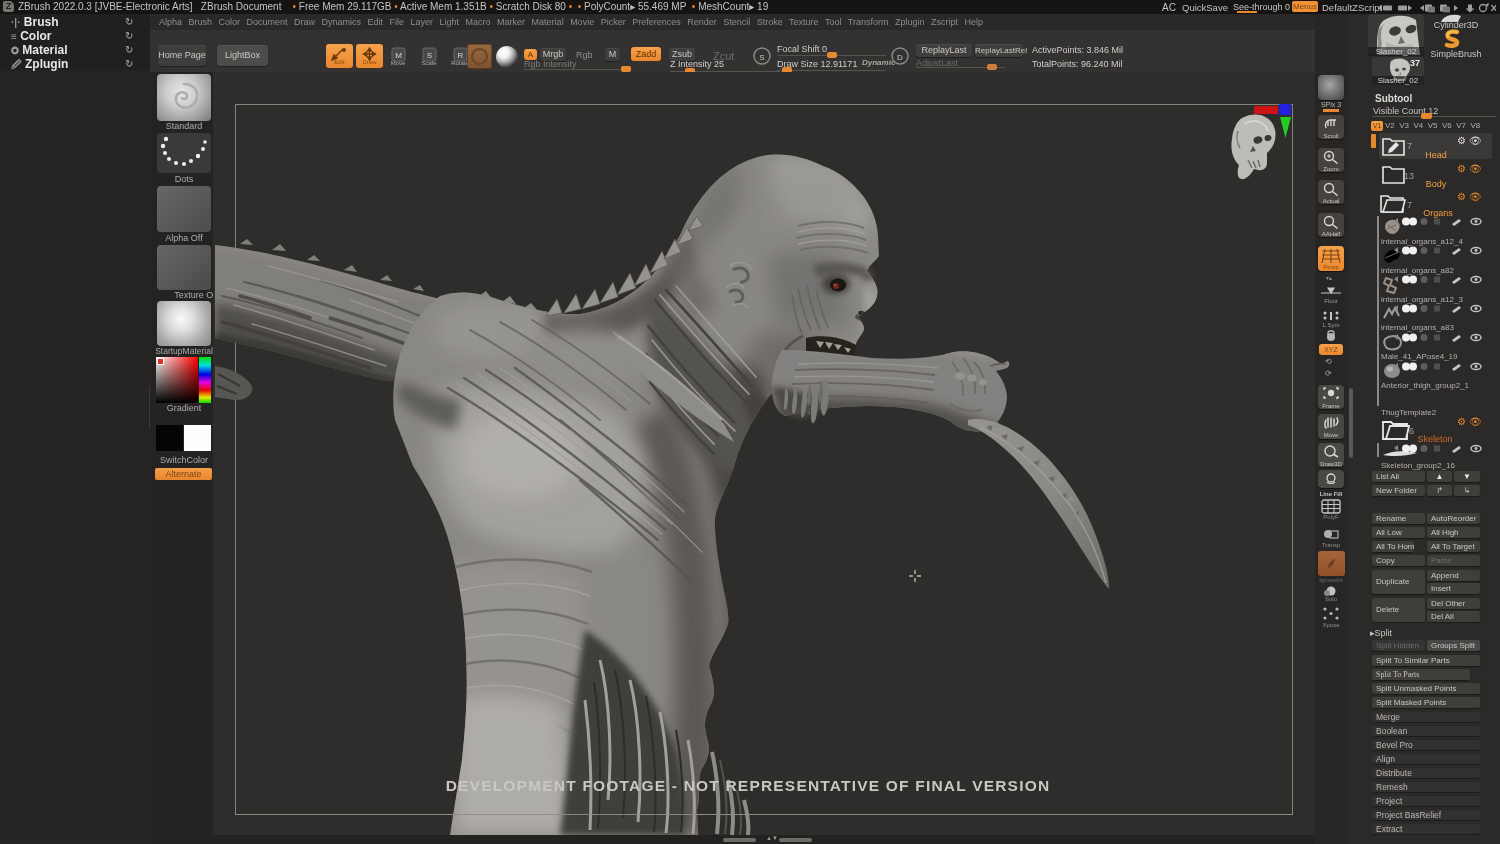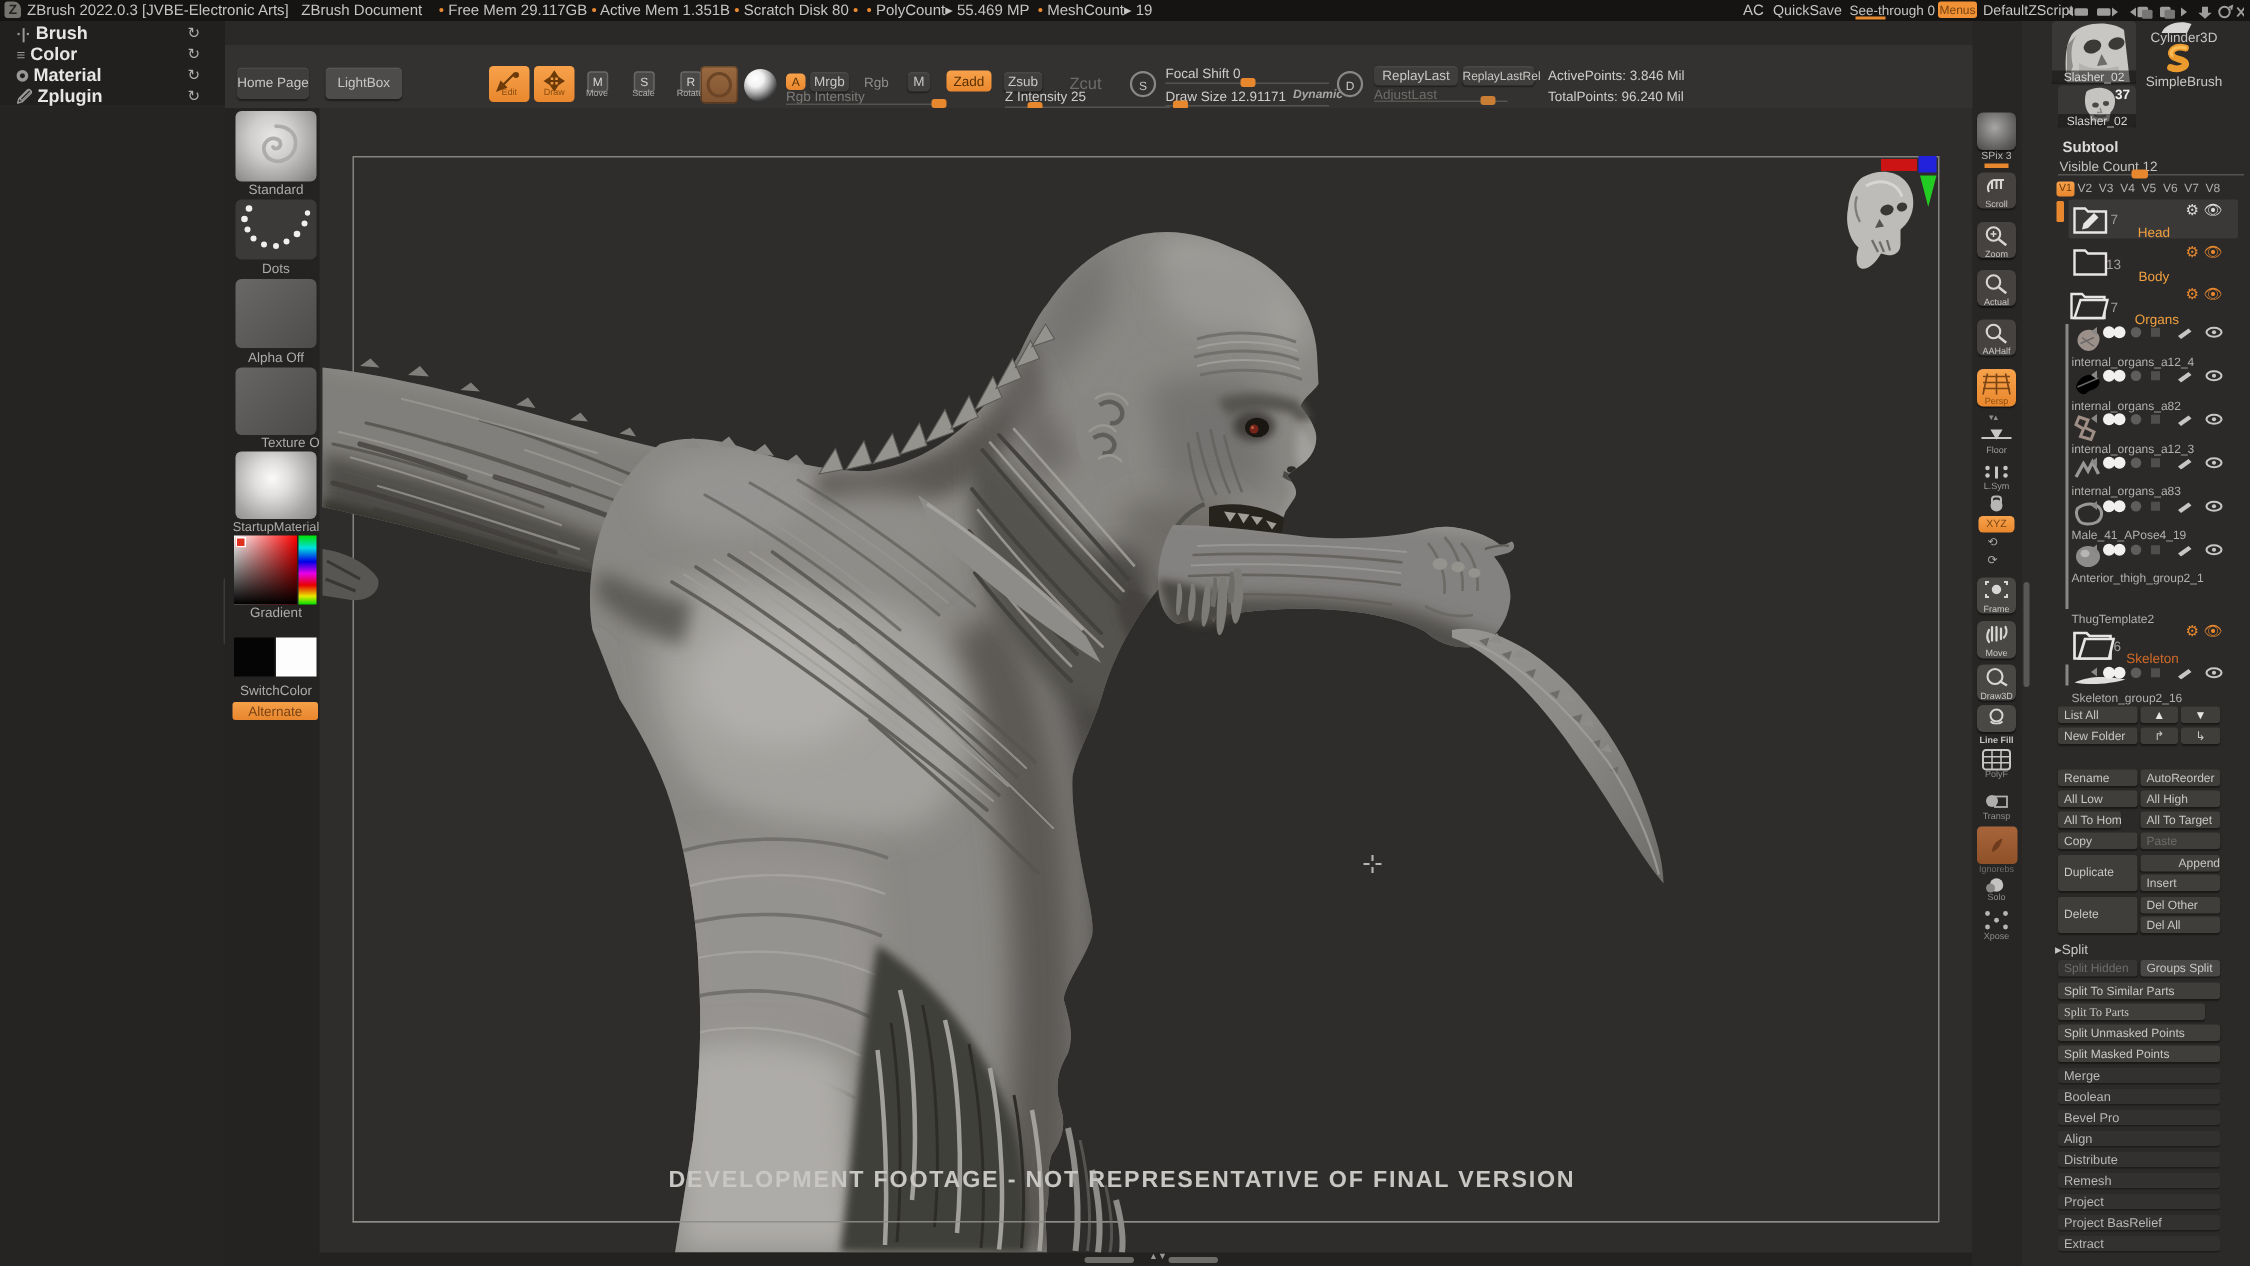--- a/index.html
+++ b/index.html
@@ -38,20 +38,21 @@
       <path d="M90,1.5 h4 v4 h2.5 l-4.5,4 l-4.5,-4 h2.5 z"></path>
     </g>
     <g stroke="#b8b6b4" stroke-width="1.3" fill="none">
       <circle cx="105" cy="5" r="3.5"></circle>
         <path d="M108,2 l2,-1 l-0.5,2.5"></path>
       <path d="M113.5,2 l5,6 m0,-6 l-5,6"></path>
     </g>
   </svg>
 
   <div class="abs" id="menubar" style="left:150px;top:14px;width:1350px;height:16px;background:#2a2928;"></div>
+  <div class="abs txt" style="left:159px;top:17px;color:#8f8d8b;font-size:9px;word-spacing:4px;">Alpha Brush Color Document Draw Dynamics Edit File Layer Light Macro Marker Material Movie Picker Preferences Render Stencil Stroke Texture Tool Transform Zplugin Zscript Help</div>
 
   <div class="abs" id="shelf" style="left:150px;top:30px;width:1198px;height:42px;background:#343230;"></div>
   <div class="abs btn" style="left:158px;top:45px;width:48px;height:21px;font-size:9px;line-height:21px;">Home Page</div>
   <div class="abs btn" style="left:217px;top:45px;width:51px;height:21px;font-size:9px;line-height:21px;background:#4e4c4a;">LightBox</div>
   <div class="abs btn" style="left:270px;top:45px;width:52px;height:21px;font-size:8px;line-height:21px;background:#333130;margin-top:38px;">Live Boolean</div>
 
   <div class="abs obtn" style="left:326px;top:44px;width:27px;height:24px;">
     <svg width="27" height="24">
         <path d="M6 16 L17 5 M6 16 l2 -5 l3 3 z" stroke="#6b3a08" stroke-width="1.5" fill="none"></path>
         <circle cx="18" cy="6" r="2" fill="#6b3a08"></circle>
@@ -867,21 +868,21 @@
   <div class="rbtn rbtnc" style="left:1454px;top:485px;width:26px;">↳</div>
   <div class="rbtn" style="left:1372px;top:513px;width:53px;">Rename</div>
   <div class="rbtn" style="left:1427px;top:513px;width:53px;">AutoReorder</div>
   <div class="rbtn" style="left:1372px;top:527px;width:53px;">All Low</div>
   <div class="rbtn" style="left:1427px;top:527px;width:53px;">All High</div>
   <div class="rbtn" style="left:1372px;top:541px;width:42px;">All To Home</div>
   <div class="rbtn" style="left:1427px;top:541px;width:53px;">All To Target</div>
   <div class="rbtn" style="left:1372px;top:555px;width:53px;">Copy</div>
   <div class="rbtn" style="left:1427px;top:555px;width:53px;color:#6e6c6a;">Paste</div>
   <div class="rbtn" style="left:1372px;top:570px;width:53px;height:24px;line-height:24px;">Duplicate</div>
-  <div class="rbtn" style="left:1427px;top:570px;width:53px;text-align:right;">Append</div>
+  <div class="rbtn" style="left:1427px;top:570px;width:53px;">Append</div>
   <div class="rbtn" style="left:1427px;top:583px;width:53px;">Insert</div>
   <div class="rbtn" style="left:1372px;top:598px;width:53px;height:24px;line-height:24px;">Delete</div>
   <div class="rbtn" style="left:1427px;top:598px;width:53px;">Del Other</div>
   <div class="rbtn" style="left:1427px;top:611px;width:53px;">Del All</div>
   <div class="abs" style="left:1370px;top:628px;color:#c8c6c4;font-size:9px;">▸Split</div>
   <div class="rbtn" style="left:1372px;top:640px;width:53px;color:#6e6c6a;background:#373533;">Split Hidden</div>
   <div class="rbtn" style="left:1427px;top:640px;width:53px;background:#4a4846;">Groups Split</div>
   <div class="rbtn" style="left:1372px;top:655px;width:108px;">Split To Similar Parts</div>
   <div class="rbtn" style="left:1372px;top:669px;width:98px;font-family:Liberation Serif, serif;">Split To Parts</div>
   <div class="rbtn" style="left:1372px;top:683px;width:108px;">Split Unmasked Points</div>

